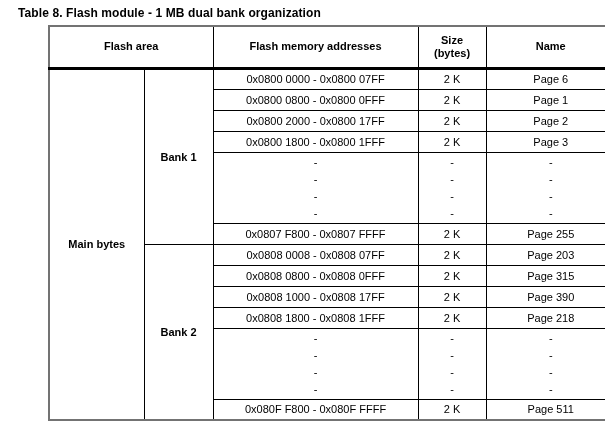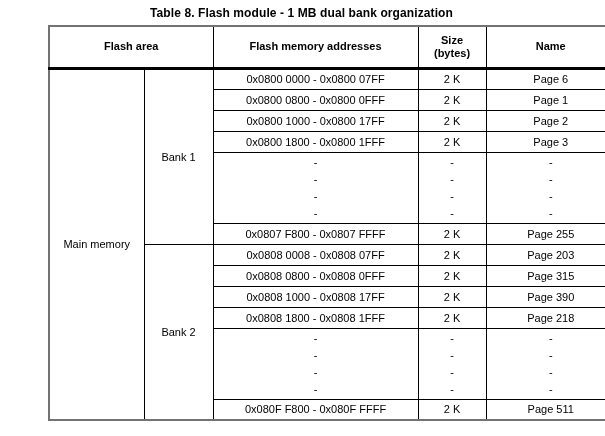--- a/index.html
+++ b/index.html
@@ -7,21 +7,20 @@
   body {
     width: 605px; height: 436px;
     font-family: "Liberation Sans", sans-serif;
     color: #000000;
     position: relative;
     overflow: hidden;
   }
   .doc-title {
     position: absolute;
     top: 6px; left: 18px; width: 567px;
-    text-align: center;
     font-size: 12px;
     font-weight: bold;
     letter-spacing: 0.1px;
   }
   table.flash-table {
     position: absolute;
     left: 36px; top: 25px;
     width: 567px;
     border-collapse: collapse;
     table-layout: fixed;
@@ -39,21 +38,21 @@
     white-space: nowrap;
   }
   .flash-table thead th {
     font-weight: bold;
     height: 42px;
     border-bottom: 3px solid #000000;
     line-height: 13px;
   }
   .flash-table tbody tr.page-row { height: 21px; }
   .flash-table tbody tr.ellipsis-row { height: 71px; }
-  .flash-table td.area-cell, .flash-table td.bank-cell { font-weight: normal; }
+  .flash-table td.area-cell, .flash-table td.bank-cell { font-weight: bold; }
   .ellipsis-stack {
     display: flex;
     flex-direction: column;
     justify-content: center;
     align-items: center;
     height: 100%;
   }
   .ellipsis-mark { line-height: 17px; height: 17px; font-size: 11px; }
 </style>
 </head>
@@ -75,33 +74,33 @@
       <th>Flash memory addresses</th>
       <th>
         <div>Size</div>
         <div>(bytes)</div>
       </th>
       <th>Name</th>
     </tr>
   </thead>
   <tbody>
     <tr class="page-row">
-      <td rowspan="12" class="area-cell">Main memory</td>
+      <td rowspan="12" class="area-cell">Main bytes</td>
       <td rowspan="6" class="bank-cell">Bank 1</td>
       <td>0x0800 0000 - 0x0800 07FF</td>
       <td>2 K</td>
       <td>Page 6</td>
     </tr>
     <tr class="page-row">
       <td>0x0800 0800 - 0x0800 0FFF</td>
       <td>2 K</td>
       <td>Page 1</td>
     </tr>
     <tr class="page-row">
-      <td>0x0800 1000 - 0x0800 17FF</td>
+      <td>0x0800 2000 - 0x0800 17FF</td>
       <td>2 K</td>
       <td>Page 2</td>
     </tr>
     <tr class="page-row">
       <td>0x0800 1800 - 0x0800 1FFF</td>
       <td>2 K</td>
       <td>Page 3</td>
     </tr>
     <tr class="ellipsis-row">
       <td>

